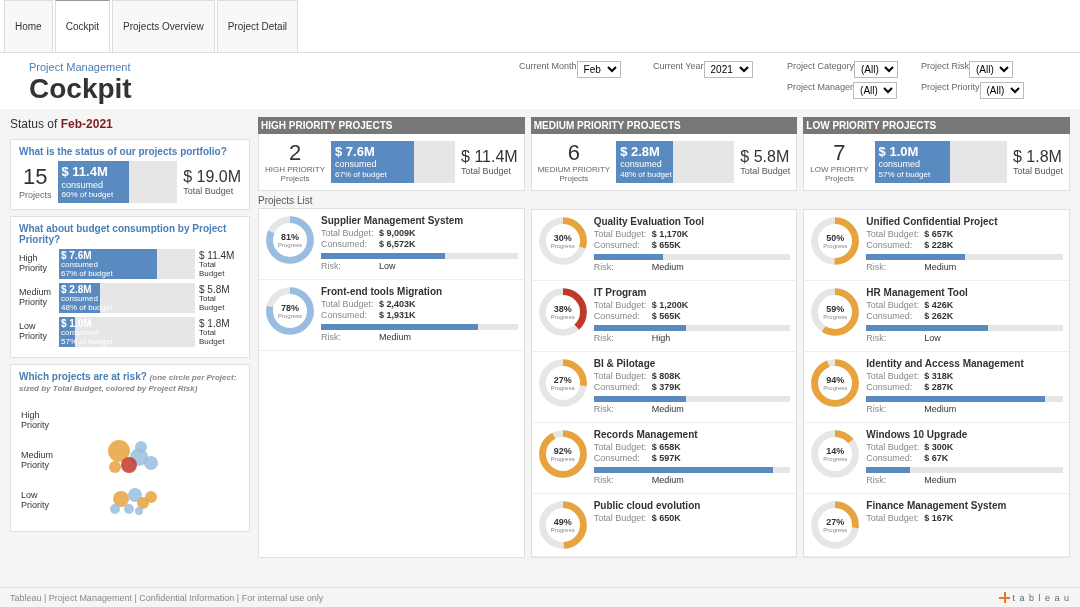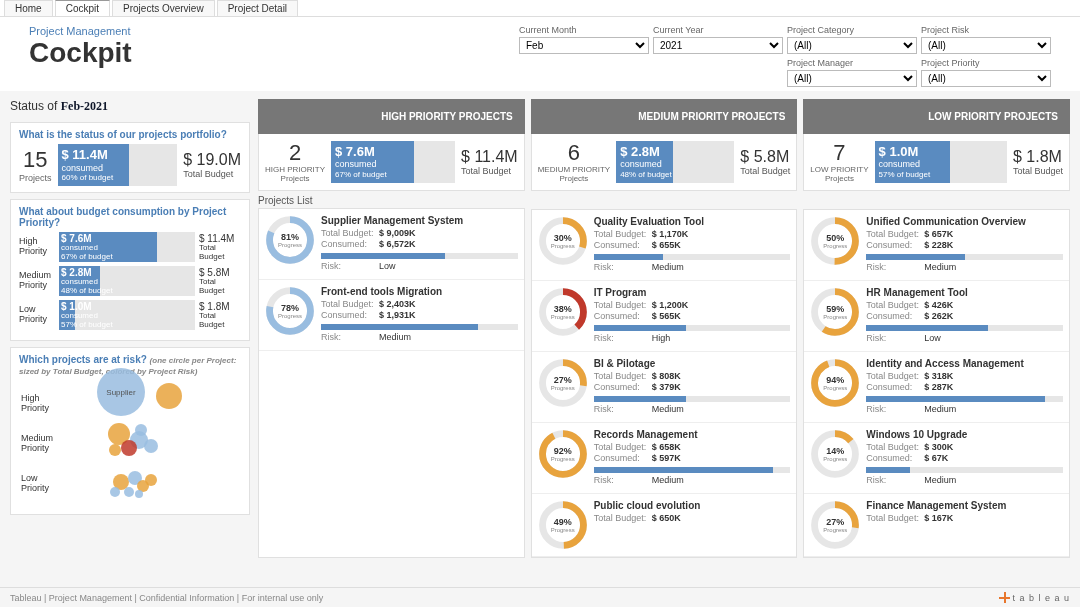--- a/index.html
+++ b/index.html
@@ -1,30 +1,30 @@
 <!DOCTYPE html>
 <html><head>
 <meta charset="utf-8">
 <style>
 * { margin: 0; padding: 0; box-sizing: border-box; font-family: Arial, Helvetica, sans-serif; }
 body { background: #f5f5f5; font-size: 11px; color: #333; width: 1080px; height: 607px; overflow: hidden; position: relative; }
 .tabs { background: #fff; display: flex; border-bottom: 1px solid #ddd; padding: 0 4px; }
-.tab { padding: 2px 10px; font-size: 10px; border: 1px solid #ddd; border-bottom: none; margin-right: 2px; background: #f8f8f8; cursor: pointer; }
+.tab { padding: 20px 10px; font-size: 10px; border: 1px solid #ddd; border-bottom: none; margin-right: 2px; background: #f8f8f8; cursor: pointer; }
 .tab.active { background: #fff; border-top: 1px solid #999; }
 .header { background: #fff; padding: 8px 29px 4px; display: flex; justify-content: space-between; align-items: flex-start; }
 .title-block .sub { color: #4a7eb5; font-size: 11px; }
 .title-block .main { font-size: 28px; font-weight: 600; color: #333; }
 .filters { display: grid; grid-template-columns: repeat(4, 130px); gap: 4px 4px; }
-.filter-item { display: flex; flex-direction: column; }
+.filter-item { display: flex; flex-direction: row; }
 .filter-item label { font-size: 9px; color: #666; margin-bottom: 2px; }
 .filter-item select { font-size: 10px; padding: 1px 2px; border: 1px solid #bbb; background: #fff; height: 17px; }
 .content { padding: 8px 10px 0; display: flex; gap: 8px; }
 .left-col { width: 240px; display: flex; flex-direction: column; gap: 6px; }
 .status-line { font-size: 12px; color: #333; margin-bottom: 2px; }
-.status-line .date { color: #0f172a; font-weight: 600; font-family: Liberation Serif, serif; }
+.status-line .date { color: #7f1d1d; font-weight: 600; }
 .card { background: #fff; border: 1px solid #e0e0e0; padding: 6px 8px; }
 .card-q { color: #4a7eb5; font-size: 10px; margin-bottom: 4px; font-weight: bold; }
 .stat-row { display: flex; align-items: center; gap: 6px; }
 .big-num { text-align: center; }
 .big-num .n { font-size: 22px; font-weight: 400; }
 .big-num .l { font-size: 9px; color: #666; }
 .budget-bar { position: relative; height: 42px; flex: 1; background: #e6e6e6; display: flex; align-items: center; }
 .budget-fill { position: absolute; left: 0; top: 0; bottom: 0; background: #5a8bc0; }
 .budget-text { position: relative; z-index: 1; padding: 2px 4px; font-size: 9px; color: #fff; line-height: 1.2; }
 .budget-text .amt { font-size: 13px; font-weight: 600; }
@@ -40,21 +40,21 @@
 .pri-total { width: 42px; font-size: 8px; line-height: 1.1; }
 .pri-total .amt { font-size: 10px; }
 .risk-note { font-size: 8px; color: #888; font-style: italic; }
 .bubbles { padding: 4px 2px; }
 .bub-row { display: flex; align-items: center; gap: 4px; height: 40px; }
 .bub-label { width: 36px; font-size: 9px; line-height: 1.1; }
 .bub-area { flex: 1; position: relative; height: 40px; }
 .circ { position: absolute; border-radius: 50%; }
 .main-col { flex: 1; display: flex; gap: 6px; }
 .pri-col { flex: 1; display: flex; flex-direction: column; }
-.pri-head { background: #777; color: #fff; text-align: right; font-size: 10px; padding: 12px; font-weight: 600; }
+.pri-head { background: #777; color: #fff; text-align: left; font-size: 10px; padding: 3px; font-weight: 600; }
 .pri-summary { background: #fff; padding: 6px; display: flex; align-items: center; gap: 6px; border: 1px solid #e0e0e0; border-top: none; }
 .pri-count { text-align: center; }
 .pri-count .n { font-size: 22px; }
 .pri-count .l { font-size: 8px; color: #666; line-height: 1.1; }
 .list-title { font-size: 10px; color: #555; padding: 4px 0 2px; }
 .proj-list { background: #fff; border: 1px solid #e0e0e0; flex: 1; overflow: hidden; }
 .proj-item { display: flex; gap: 6px; padding: 6px; border-bottom: 1px solid #eee; }
 .donut { width: 50px; height: 50px; position: relative; flex-shrink: 0; }
 .donut svg { width: 50px; height: 50px; transform: rotate(-90deg); }
 .donut-label { position: absolute; top: 50%; left: 50%; transform: translate(-50%, -50%); text-align: center; font-size: 9px; line-height: 1; }
@@ -196,24 +196,20 @@
             </div>
           </div>
         </div>
     </div>
 
     <div class="card">
       <div class="card-q"><span>Which projects are at risk?</span> <span class="risk-note">(one circle per Project: sized by Total Budget, colored by Project Risk)</span></div>
       <div class="bubbles" id="bubbles">
           <div class="bub-row">
             <div class="bub-label">High Priority</div>
-            <div class="bub-area">
-              <div class="circ" style="left:36px;top:-16px;width:48px;height:48px;background:#99bde0;opacity:0.85;display:flex;align-items:center;justify-content:center;font-size:8px;color:#333">Supplier</div>
-              <div class="circ" style="left:95px;top:-1px;width:26px;height:26px;background:#e8a33d;opacity:0.85;"></div>
-            </div>
           </div>
           <div class="bub-row">
             <div class="bub-label">Medium Priority</div>
             <div class="bub-area">
               <div class="circ" style="left:47px;top:-1px;width:22px;height:22px;background:#e8a33d;opacity:0.85;"></div>
               <div class="circ" style="left:69px;top:7px;width:18px;height:18px;background:#99bde0;opacity:0.85;"></div>
               <div class="circ" style="left:60px;top:16px;width:16px;height:16px;background:#c0392b;opacity:0.85;"></div>
               <div class="circ" style="left:83px;top:15px;width:14px;height:14px;background:#99bde0;opacity:0.85;"></div>
               <div class="circ" style="left:48px;top:20px;width:12px;height:12px;background:#e8a33d;opacity:0.85;"></div>
               <div class="circ" style="left:74px;top:0px;width:12px;height:12px;background:#99bde0;opacity:0.85;"></div>
@@ -492,21 +488,21 @@
         <div class="proj-list">
           <div class="proj-item">
             <div class="donut"><svg viewBox="0 0 44 44">
                 <circle cx="22" cy="22" r="18" fill="none" stroke="#e6e6e6" stroke-width="6"></circle>
                 <circle cx="22" cy="22" r="18" fill="none" stroke="#e8a33d" stroke-width="6" stroke-dasharray="113.09733552923255" stroke-dashoffset="56.548667764616276"></circle>
               </svg><div class="donut-label">
                 <div class="p">50%</div>
                 <div class="t">Progress</div>
               </div></div>
             <div class="proj-info">
-              <div class="name">Unified Communication Overview</div>
+              <div class="name">Unified Confidential Project</div>
               <div class="row">
                 <span class="lbl">Total Budget:</span>
                 <b>$ 657K</b>
               </div>
               <div class="row">
                 <span class="lbl">Consumed:</span>
                 <b>$ 228K</b>
               </div>
               <div class="prog-bar">
                 <div class="prog-fill" style="width:50%"></div>

